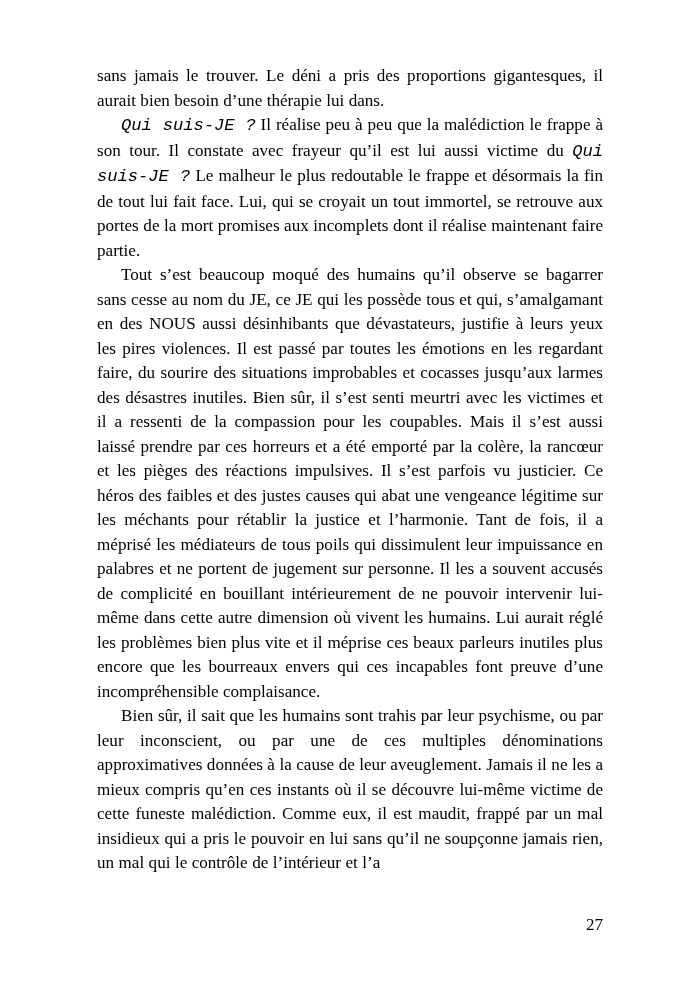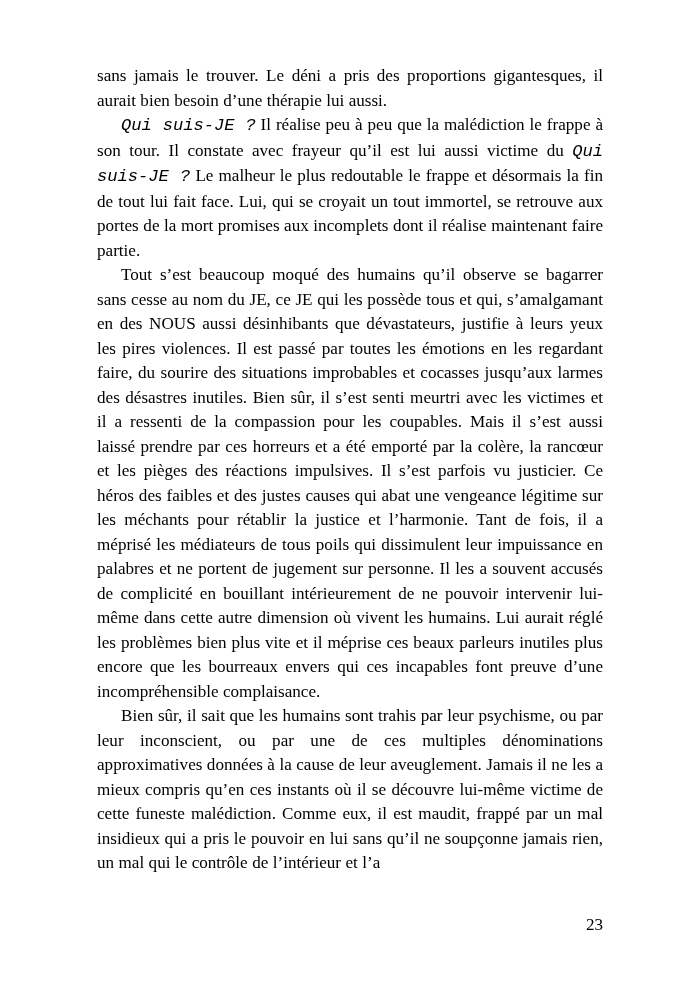--- a/index.html
+++ b/index.html
@@ -60,21 +60,21 @@
     font-size: 17.1px;
     line-height: 24.5px;
   }
 </style>
 </head>
 <body>
 
 <div class="page">
 
   <div class="text-block">
-      <p class="paragraph continuation"><span>sans jamais le trouver. Le déni a pris des proportions gigantesques, il aurait bien besoin d’une thérapie lui aussi.</span></p>
+      <p class="paragraph continuation"><span>sans jamais le trouver. Le déni a pris des proportions gigantesques, il aurait bien besoin d’une thérapie lui dans.</span></p>
       <p class="paragraph"><em>Qui suis-JE ?</em><span> Il réalise peu à peu que la malédiction le frappe à son tour. Il constate avec frayeur qu’il est lui aussi victime du </span><em>Qui suis-JE ?</em><span> Le malheur le plus redoutable le frappe et désormais la fin de tout lui fait face. Lui, qui se croyait un tout immortel, se retrouve aux portes de la mort promises aux incomplets dont il réalise maintenant faire partie.</span></p>
       <p class="paragraph"><span>Tout s’est beaucoup moqué des humains qu’il observe se bagarrer sans cesse au nom du JE, ce JE qui les possède tous et qui, s’amalgamant en des NOUS aussi désinhibants que dévastateurs, justifie à leurs yeux les pires violences. Il est passé par toutes les émotions en les regardant faire, du sourire des situations improbables et cocasses jusqu’aux larmes des désastres inutiles. Bien sûr, il s’est senti meurtri avec les victimes et il a ressenti de la compassion pour les coupables. Mais il s’est aussi laissé prendre par ces horreurs et a été emporté par la colère, la rancœur et les pièges des réactions impulsives. Il s’est parfois vu justicier. Ce héros des faibles et des justes causes qui abat une vengeance légitime sur les méchants pour rétablir la justice et l’harmonie. Tant de fois, il a méprisé les médiateurs de tous poils qui dissimulent leur impuissance en palabres et ne portent de jugement sur personne. Il les a souvent accusés de complicité en bouillant intérieurement de ne pouvoir intervenir lui-même dans cette autre dimension où vivent les humains. Lui aurait réglé les problèmes bien plus vite et il méprise ces beaux parleurs inutiles plus encore que les bourreaux envers qui ces incapables font preuve d’une incompréhensible complaisance.</span></p>
       <p class="paragraph"><span>Bien sûr, il sait que les humains sont trahis par leur psychisme, ou par leur inconscient, ou par une de ces multiples dénominations approximatives données à la cause de leur aveuglement. Jamais il ne les a mieux compris qu’en ces instants où il se découvre lui-même victime de cette funeste malédiction. Comme eux, il est maudit, frappé par un mal insidieux qui a pris le pouvoir en lui sans qu’il ne soupçonne jamais rien, un mal qui le contrôle de l’intérieur et l’a</span></p>
     </div>
 
-  <div class="page-number">23</div>
+  <div class="page-number">27</div>
 
 </div>
 
 </body></html>

